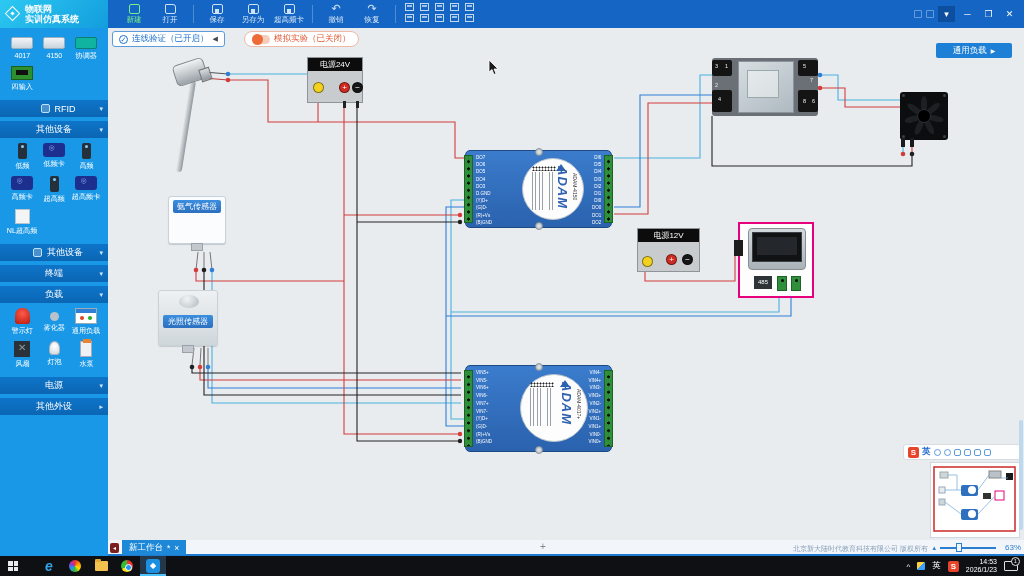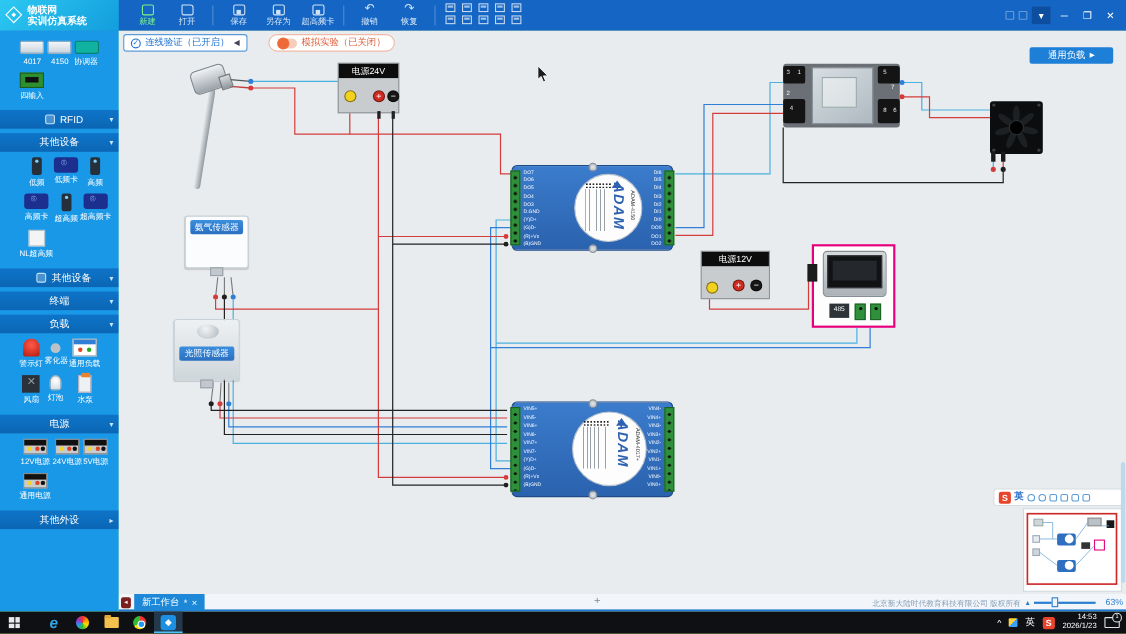--- a/index.html
+++ b/index.html
@@ -29,21 +29,21 @@
   .dimic{width:8px;height:8px;border:1px solid rgba(255,255,255,.35);border-radius:1px;}
   .wbtn{width:17px;height:16px;color:#fff;font-size:9px;text-align:center;line-height:16px;}
   .wbtn.dd{background:#0d4f9e;}
 
   
   #sidebar{position:absolute;left:0;top:28px;width:108px;height:528px;background:#1a98e8;overflow:hidden;}
   .sb-head{height:17px;margin-top:4px;background:linear-gradient(#0e74c8,#0b66b4);display:flex;align-items:center;justify-content:center;position:relative;color:#fff;font-size:9px;}
   .sb-head .sb-head-a{position:absolute;right:5px;font-size:7px;color:#cfe6fa;}
   .sb-head.with-ic{justify-content:center;padding-left:8px;gap:5px;}
   .sb-head-ic{width:9px;height:9px;border:1px solid #bfe0f8;border-radius:2px;background:rgba(255,255,255,.25);}
-  .sb-grid{display:grid;grid-template-columns:repeat(3,1fr);padding:2px 17px;}
+  .sb-grid{display:grid;grid-template-columns:repeat(3,1fr);padding:2px 6px;}
   .pal-item{display:flex;flex-direction:column;align-items:center;padding:3px 0 2px;gap:2px;}
   .pal-lb{color:#fff;font-size:7.5px;white-space:nowrap;transform:scale(.95);}
   .pic{width:22px;height:16px;position:relative;flex:none;}
   .pic.module{background:linear-gradient(#f4f6f8,#c9d4dc);border-radius:2px;height:12px;margin-top:4px;border:1px solid #9ab0c0;}
   .pic.coord{background:#0fb3a0;border-radius:2px;height:12px;margin-top:4px;border:1px solid #0a7f72;}
   .pic.board{background:#2e8f2e;border:1px solid #1c5f1c;height:14px;}
   .pic.board::after{content:"";position:absolute;left:4px;top:3px;width:12px;height:5px;background:#111;}
   .pic.reader{width:9px;background:#26303a;border-radius:2px;}
   .pic.reader::after{content:"";position:absolute;left:3px;top:2px;width:3px;height:3px;border-radius:50%;background:#7fd2ff;}
   .pic.card{background:#1c2f8f;border-radius:3px;height:14px;}
@@ -353,38 +353,20 @@
             <span class="pal-lb">灯泡</span>
           </div>
           <div class="pal-item">
             <span class="pic pump"></span>
             <span class="pal-lb">水泵</span>
           </div>
         </div>
         <div class="sb-head">
           <span class="sb-head-t">电源</span>
           <span class="sb-head-a">▾</span>
-        </div>
-        <div class="sb-grid">
-          <div class="pal-item">
-            <span class="pic psu"></span>
-            <span class="pal-lb">12V电源</span>
-          </div>
-          <div class="pal-item">
-            <span class="pic psu"></span>
-            <span class="pal-lb">24V电源</span>
-          </div>
-          <div class="pal-item">
-            <span class="pic psu"></span>
-            <span class="pal-lb">5V电源</span>
-          </div>
-          <div class="pal-item">
-            <span class="pic psu"></span>
-            <span class="pal-lb">通用电源</span>
-          </div>
         </div>
         <div class="sb-head">
           <span class="sb-head-t">其他外设</span>
           <span class="sb-head-a">▸</span>
         </div>
       </div>
   </div>
 
   <div id="canvas">
 

